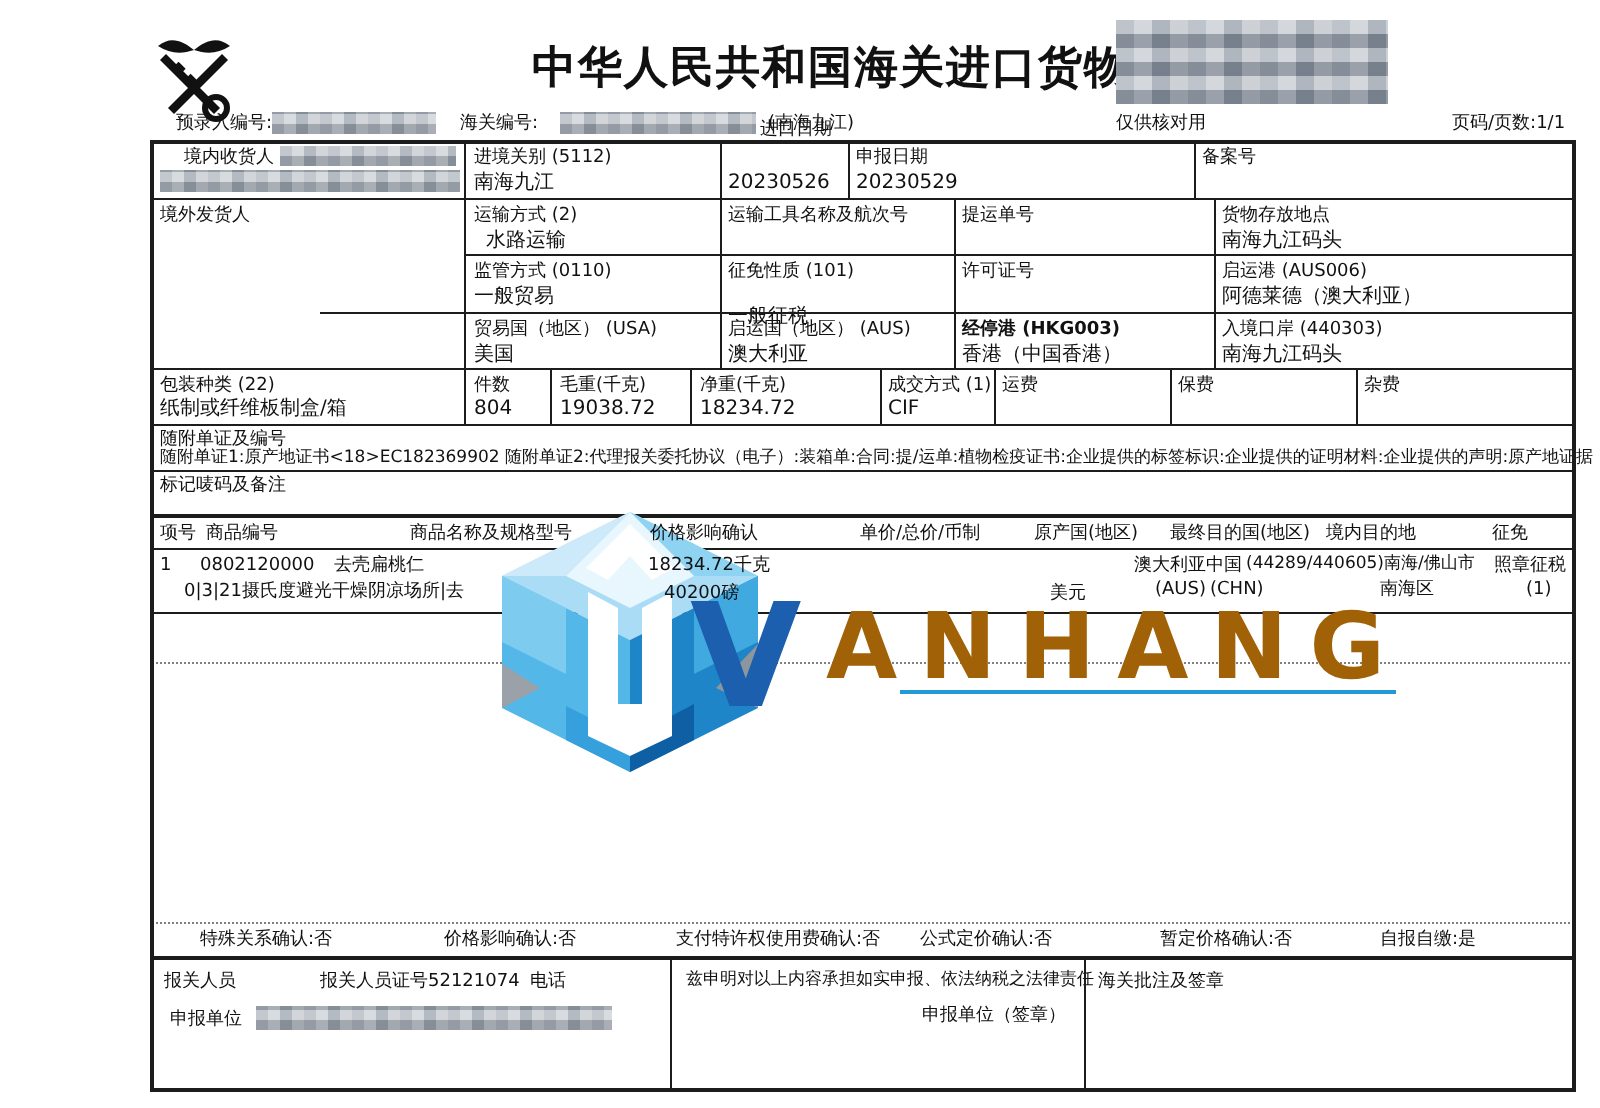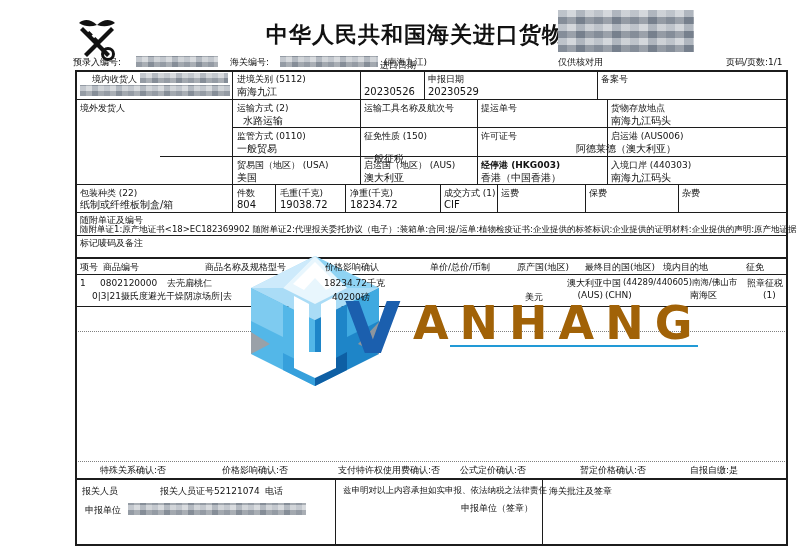--- a/index.html
+++ b/index.html
@@ -37,21 +37,21 @@
       <path d="M35 11 L8 38 L11 41 L38 14 Z"></path>
       <path d="M3 7 C9 2 15 4 21 9 C27 4 33 2 39 7 C33 11 27 11 21 9 C15 11 9 11 3 7 Z"></path>
       <rect x="12" y="16" width="5" height="3" transform="rotate(45 14 17)"></rect>
       <rect x="18" y="22" width="5" height="3" transform="rotate(45 20 23)"></rect>
       <circle cx="32" cy="38" r="5.5" fill="none" stroke="#111" stroke-width="3"></circle>
     </g>
   </svg>
   <div class="ab title" style="left:255px;top:22px;width:390px;text-align:center;">中华人民共和国海关进口货物报关单</div>
   <div class="mosaic mosaic-big" style="left:558px;top:10px;width:136px;height:42px;"></div>
 
-  <div class="ab t9" style="left:73px;top:57px;">预录入编号:</div>
+  <div class="ab t9" style="left:88px;top:57px;">预录入编号:</div>
   <div class="mosaic" style="left:136px;top:56px;width:82px;height:11px;"></div>
   <div class="ab t9" style="left:230px;top:57px;">海关编号:</div>
   <div class="mosaic" style="left:280px;top:56px;width:98px;height:11px;"></div>
   <div class="ab t9" style="left:384px;top:57px;">(南海九江)</div>
   <div class="ab t9" style="left:558px;top:57px;">仅供核对用</div>
   <div class="ab t9" style="left:726px;top:57px;">页码/页数:1/1</div>
 
   <i class="hl" style="left:75px;top:70px;width:713px;height:2px;"></i>
   <i class="hl" style="left:75px;top:99px;width:712px;height:1px;"></i>
   <i class="hl" style="left:233px;top:127px;width:554px;height:1px;"></i>
@@ -98,25 +98,25 @@
   <div class="ab t9" style="left:80px;top:103px;">境外发货人</div>
   <div class="ab t9" style="left:237px;top:103px;">运输方式 (2)</div>
   <div class="ab t10" style="left:243px;top:115px;">水路运输</div>
   <div class="ab t9" style="left:364px;top:103px;">运输工具名称及航次号</div>
   <div class="ab t9" style="left:481px;top:103px;">提运单号</div>
   <div class="ab t9" style="left:611px;top:103px;">货物存放地点</div>
   <div class="ab t10" style="left:611px;top:115px;">南海九江码头</div>
 
   <div class="ab t9" style="left:237px;top:131px;">监管方式 (0110)</div>
   <div class="ab t10" style="left:237px;top:143px;">一般贸易</div>
-  <div class="ab t9" style="left:364px;top:131px;">征免性质 (150)</div>
+  <div class="ab t9" style="left:364px;top:131px;">征免性质 (101)</div>
   <div class="ab t10" style="left:364px;top:153px;text-align:right;">一般征税</div>
   <div class="ab t9" style="left:481px;top:131px;">许可证号</div>
   <div class="ab t9" style="left:611px;top:131px;">启运港 (AUS006)</div>
-  <div class="ab t10" style="left:576px;top:143px;text-align:right;">阿德莱德（澳大利亚）</div>
+  <div class="ab t10" style="left:611px;top:143px;text-align:right;">阿德莱德（澳大利亚）</div>
 
   <div class="ab t9" style="left:237px;top:160px;">贸易国（地区） (USA)</div>
   <div class="ab t10" style="left:237px;top:172px;">美国</div>
   <div class="ab t9" style="left:364px;top:160px;">启运国（地区） (AUS)</div>
   <div class="ab t10" style="left:364px;top:172px;">澳大利亚</div>
   <div class="ab t9" style="left:481px;top:160px;font-weight:bold;">经停港 (HKG003)</div>
   <div class="ab t10" style="left:481px;top:172px;">香港（中国香港）</div>
   <div class="ab t9" style="left:611px;top:160px;">入境口岸 (440303)</div>
   <div class="ab t10" style="left:611px;top:172px;">南海九江码头</div>
 

